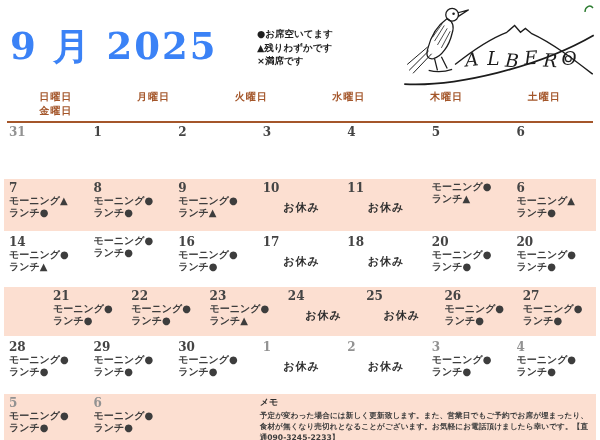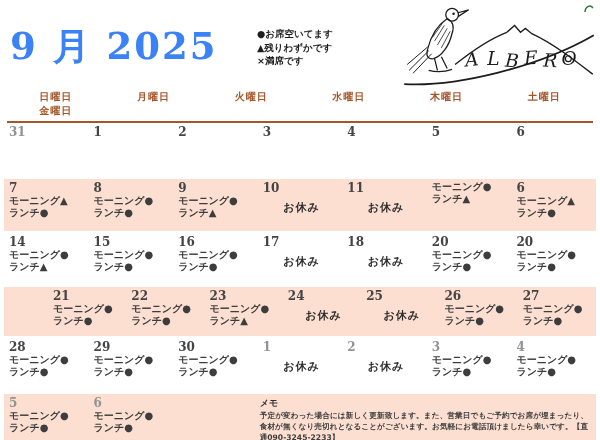--- a/index.html
+++ b/index.html
@@ -52,21 +52,21 @@
   .entry{
     font-size:10px;font-weight:bold;color:#3d3d3d;line-height:10.5px;
     margin-top:1px;white-space:nowrap;
   }
   .closed{
     text-align:center;font-weight:bold;font-size:11px;color:#2e2e2e;
     letter-spacing:1px;margin-top:5px;
   }
   
   .memo{padding:3px 8px 0 2px;}
-  .memo-label{font-size:9px;font-weight:bold;color:#2e2e2e;line-height:12px;}
+  .memo-label{font-size:9px;font-weight:bold;color:#2e2e2e;line-height:12px;font-family:Liberation Mono, monospace;}
   .memo-text{
     font-size:7.6px;font-weight:bold;color:#3d3d3d;line-height:11px;margin-top:1px;
     text-align:justify;
   }
 </style>
 </head>
 <body>
 
 <div class="page">
 
@@ -177,21 +177,20 @@
           <div class="entry">ランチ●</div>
         </div>
       </div>
       <div class="week">
         <div class="cell">
           <div class="date">14</div>
           <div class="entry">モーニング●</div>
           <div class="entry">ランチ▲</div>
         </div>
         <div class="cell">
-          <div class="date">15</div>
           <div class="entry">モーニング●</div>
           <div class="entry">ランチ●</div>
         </div>
         <div class="cell">
           <div class="date">16</div>
           <div class="entry">モーニング●</div>
           <div class="entry">ランチ●</div>
         </div>
         <div class="cell">
           <div class="date">17</div>

